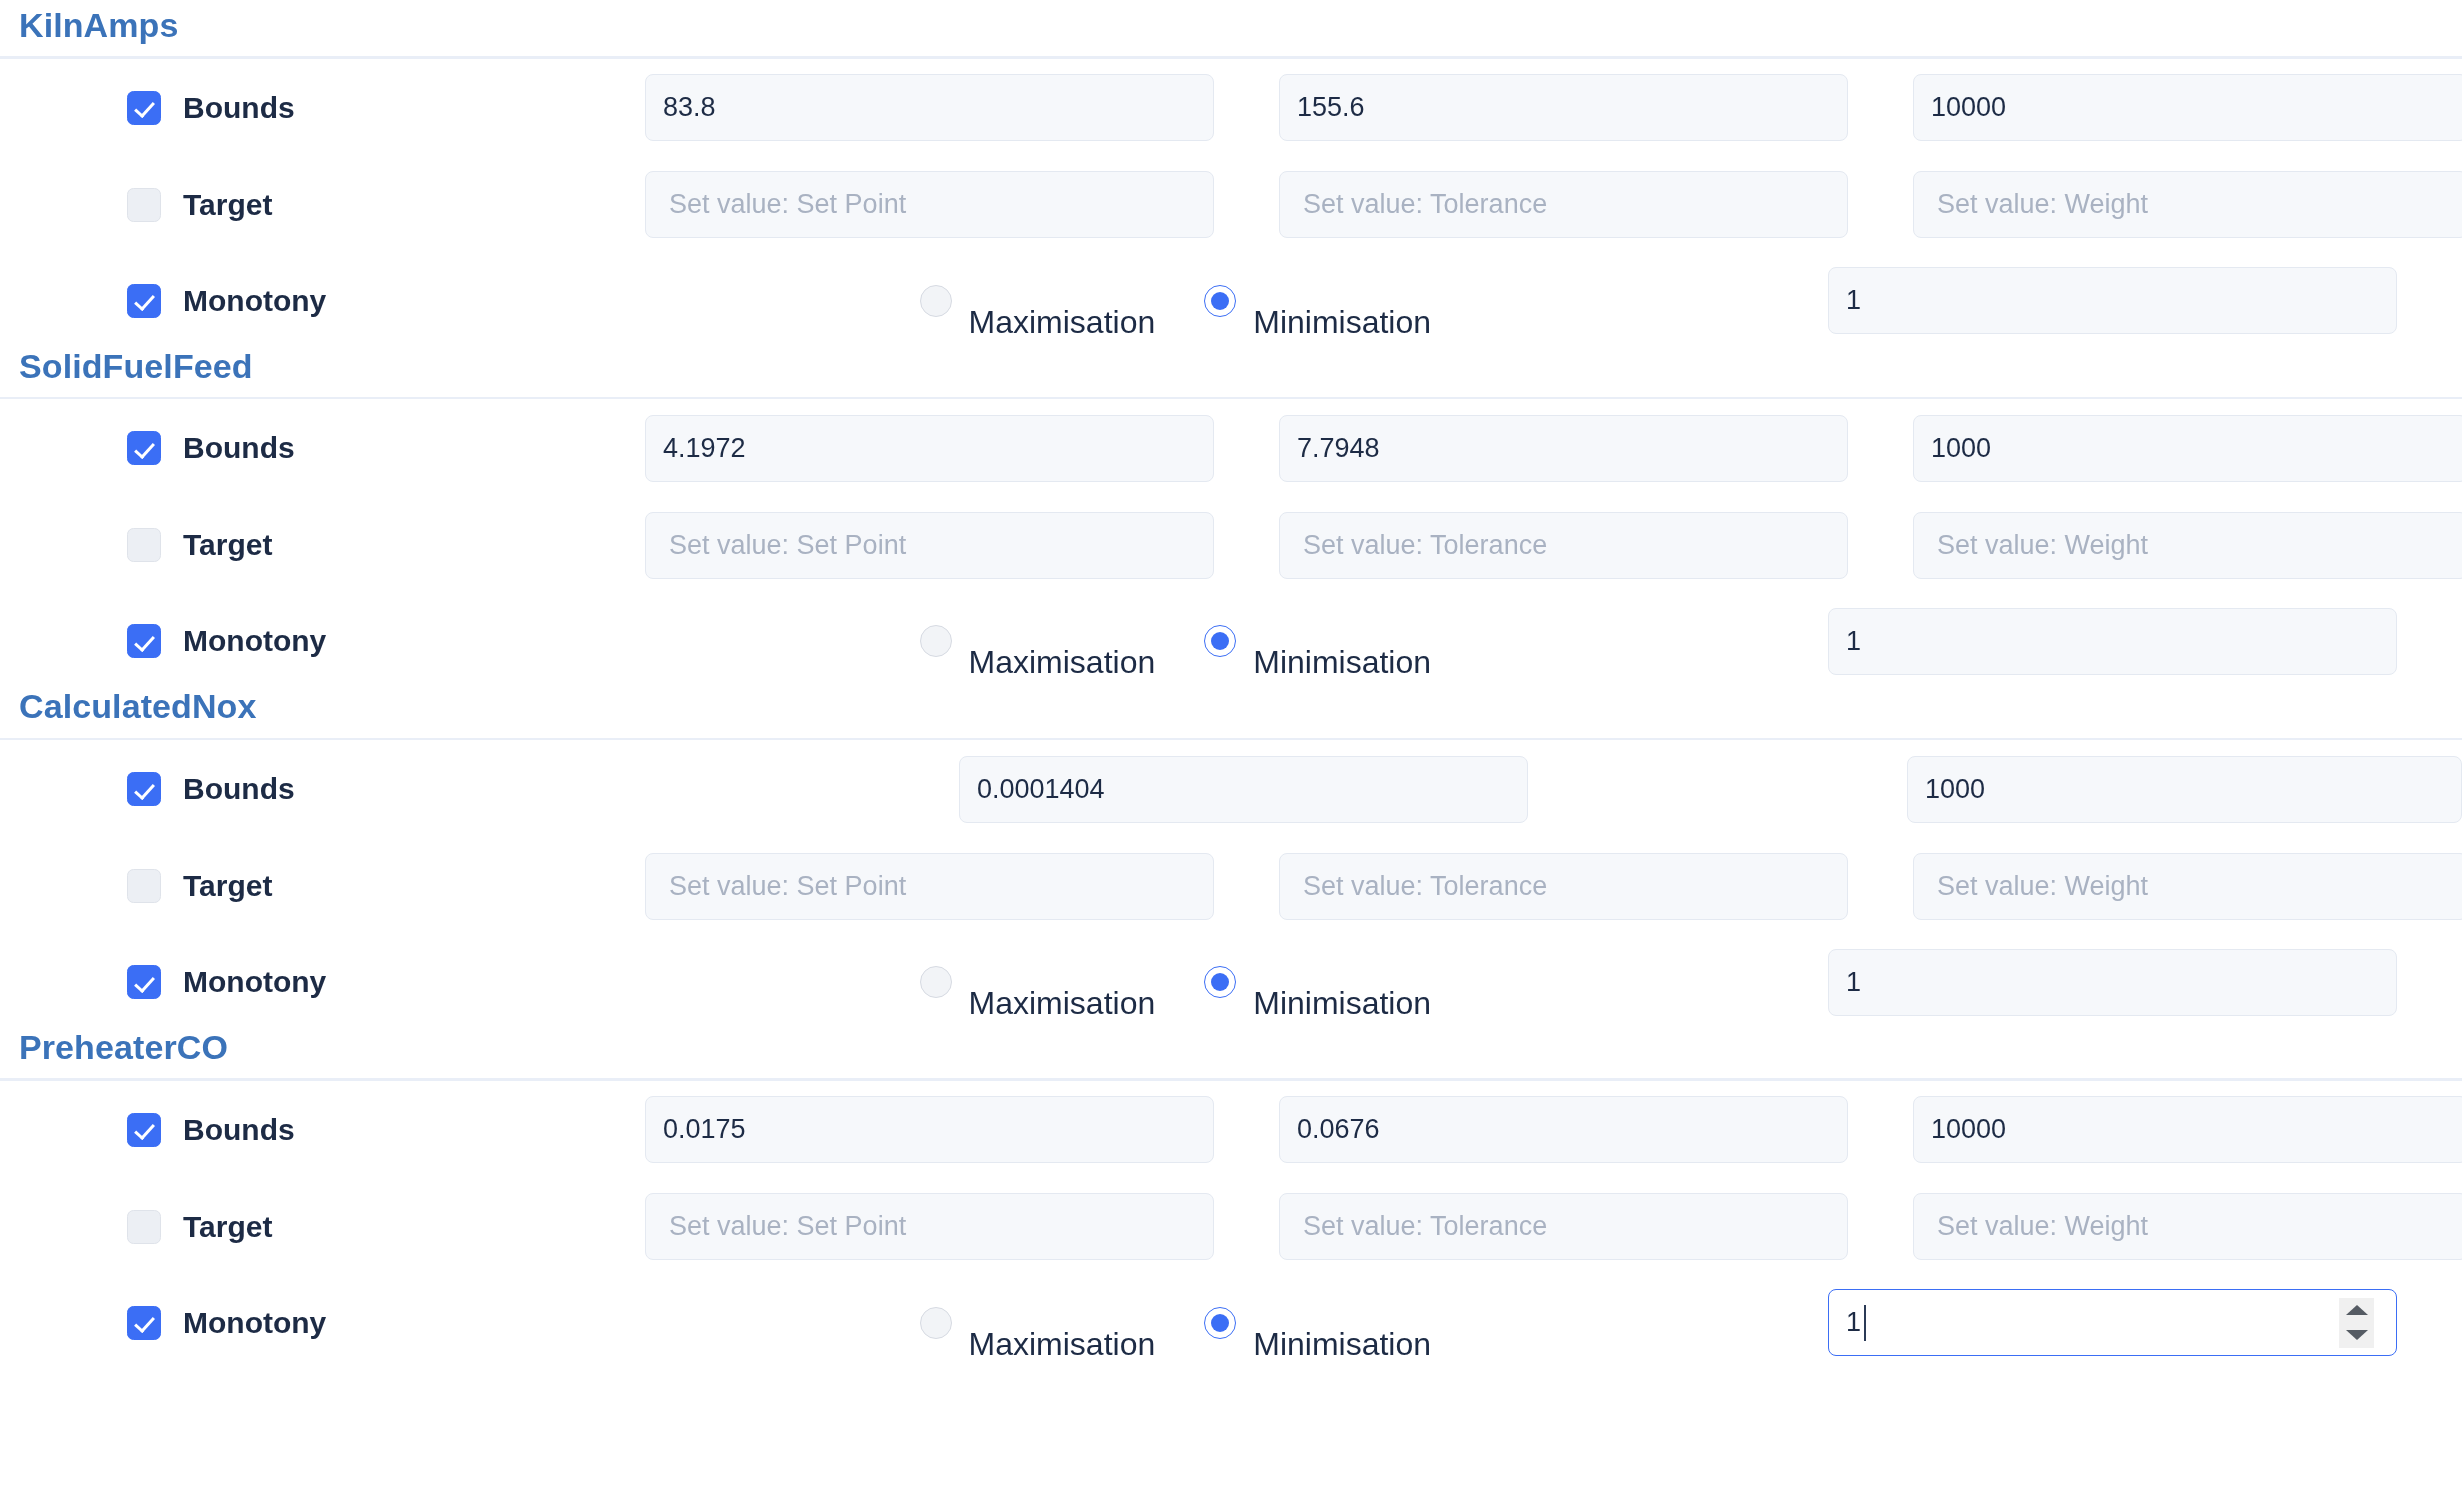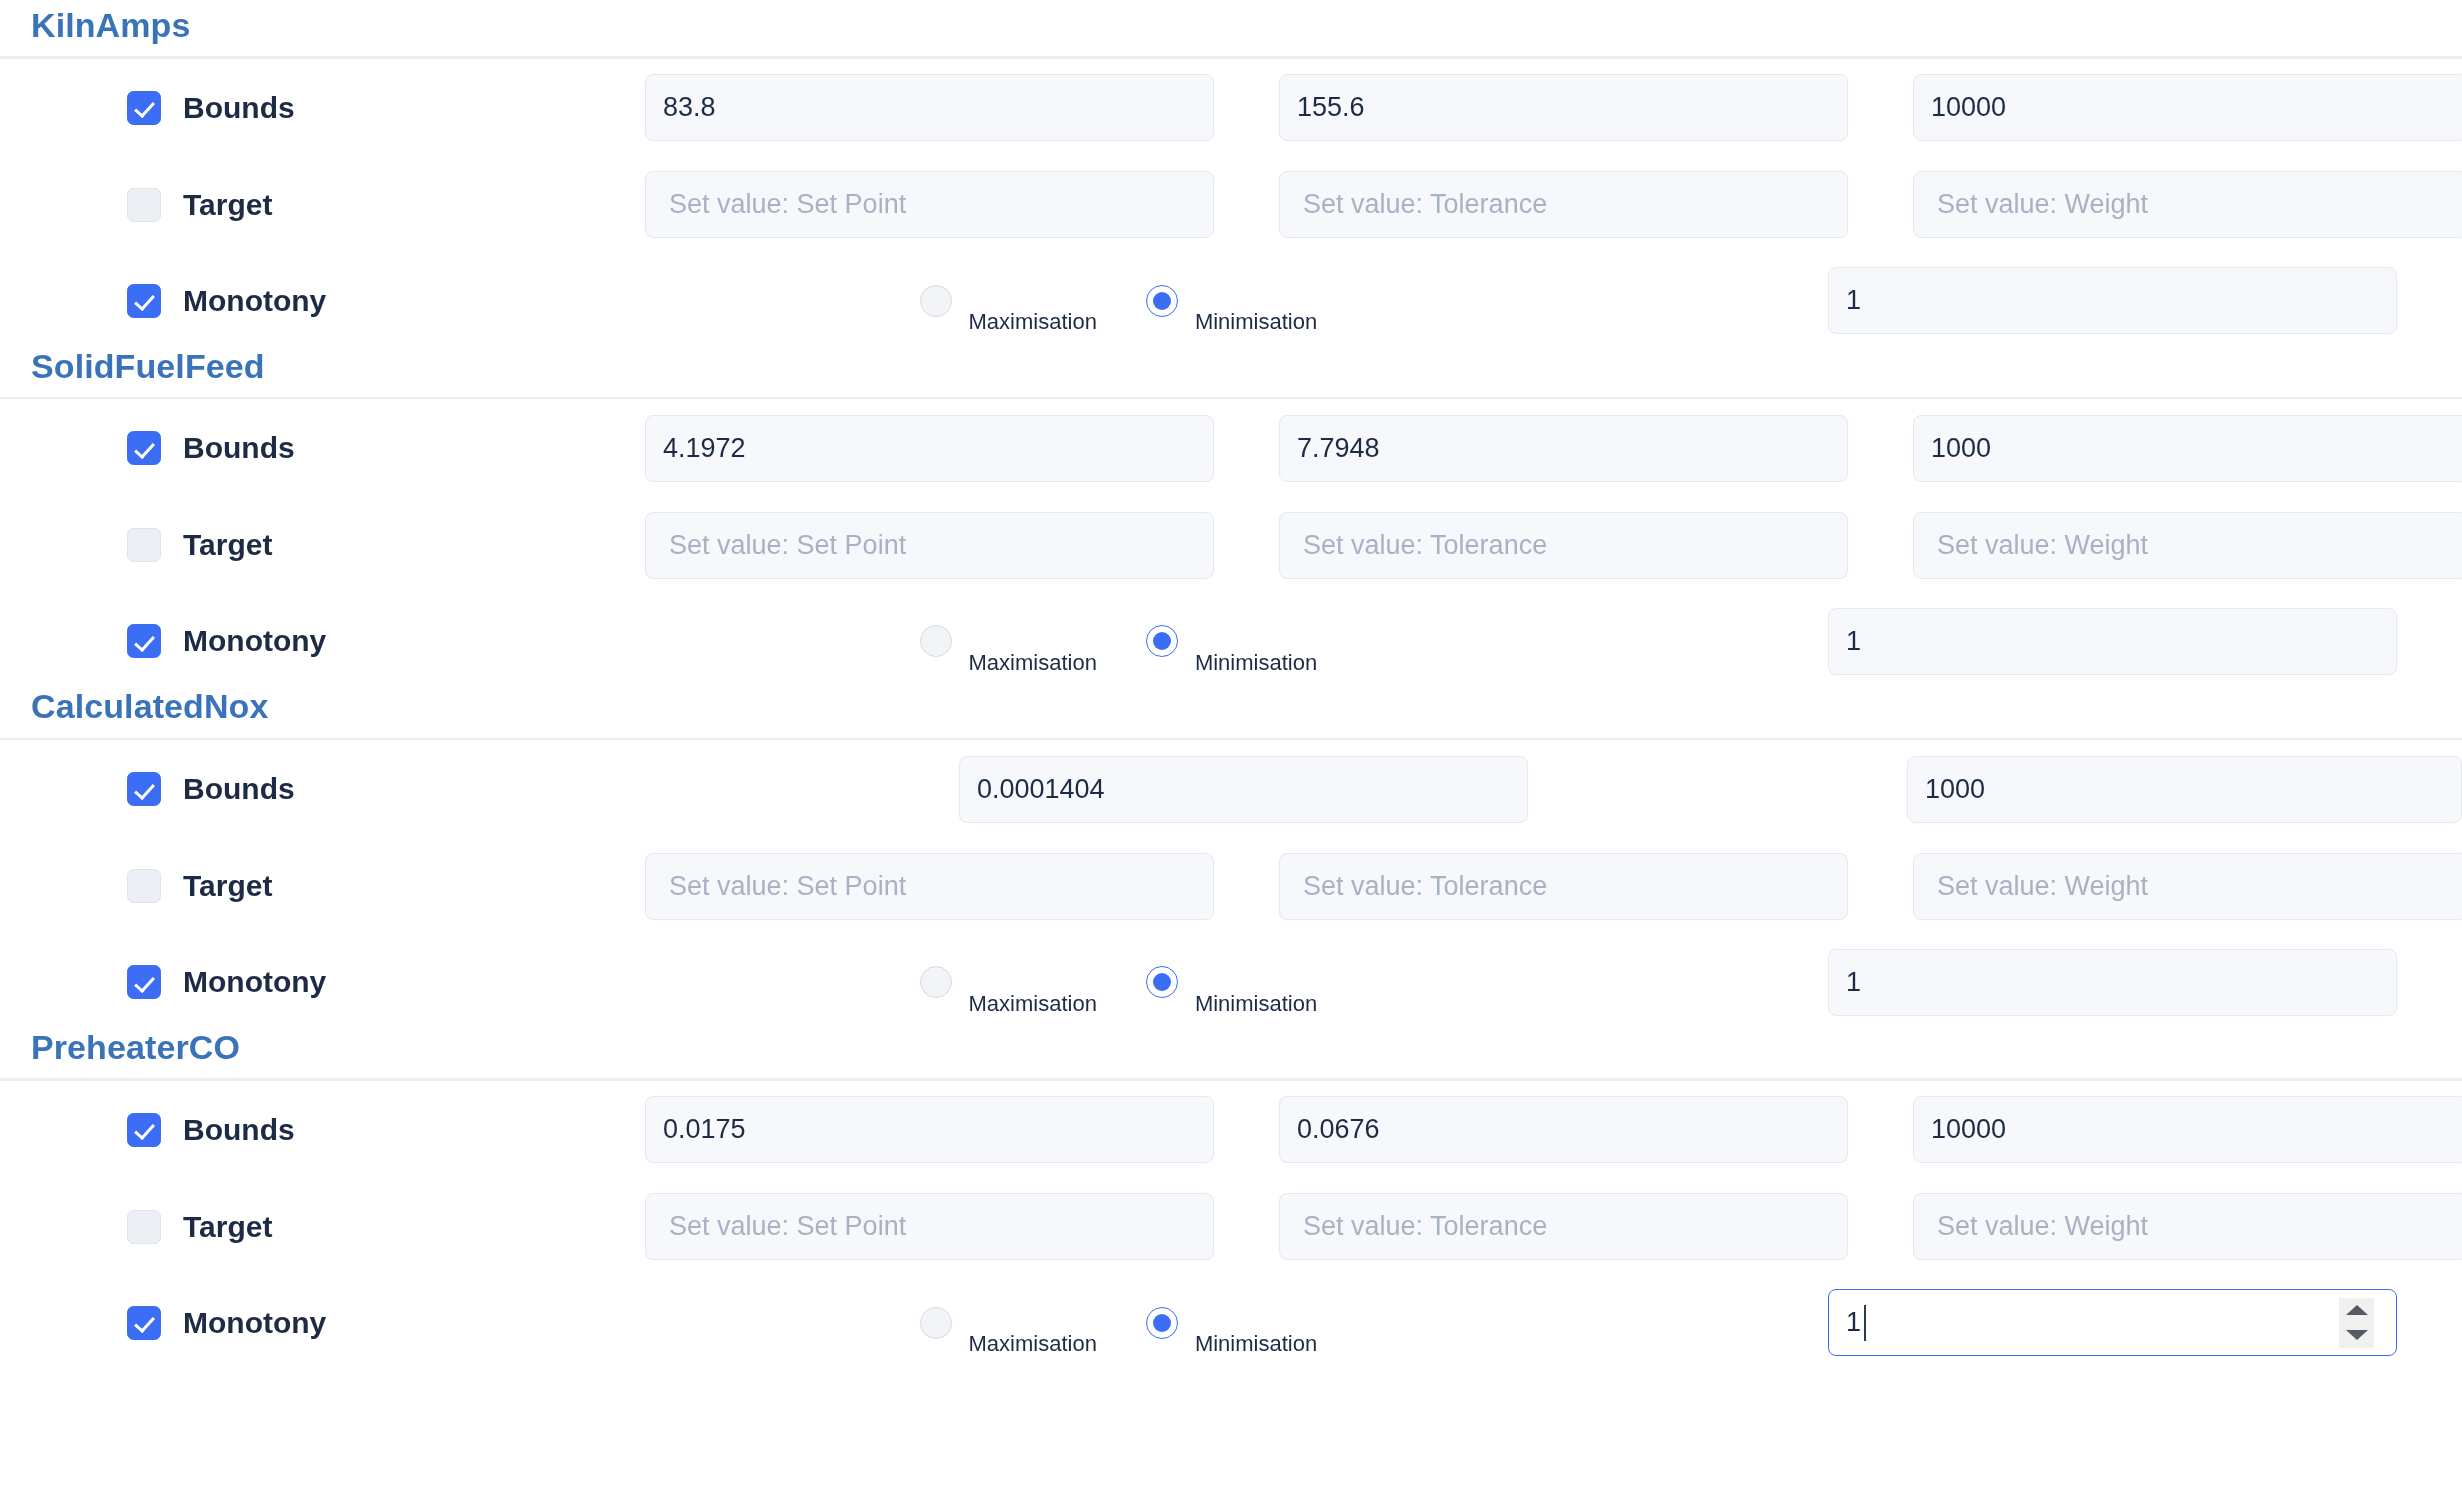--- a/index.html
+++ b/index.html
@@ -22,21 +22,21 @@
     padding-top: 7.8px;
     box-sizing: border-box;
   }
 
   
   .section-title {
     font-size: 34px;
     font-weight: bold;
     color: #3b73b9;
     letter-spacing: 0.1px;
-    padding-left: 31px;
+    padding-left: 19px;
     line-height: 1.0;
     white-space: nowrap;
   }
   .section-rule {
     width: 100%;
     height: 2.6px;
     background: #e9eef7;
     margin-top: 14.2px;
   }
 
@@ -184,21 +184,21 @@
     position: absolute;
     left: 50%;
     top: 50%;
     transform: translate(-50%, -50%);
     width: 18px;
     height: 18px;
     border-radius: 50%;
     background: #3b6ef5;
   }
   .radio-label {
-    font-size: 22px;
+    font-size: 32px;
     color: #1d2b45;
     margin-left: 17px;
     white-space: nowrap;
     margin-top: 43px;
   }
 </style>
 </head>
 <body>
 
 <div class="page" id="root">

